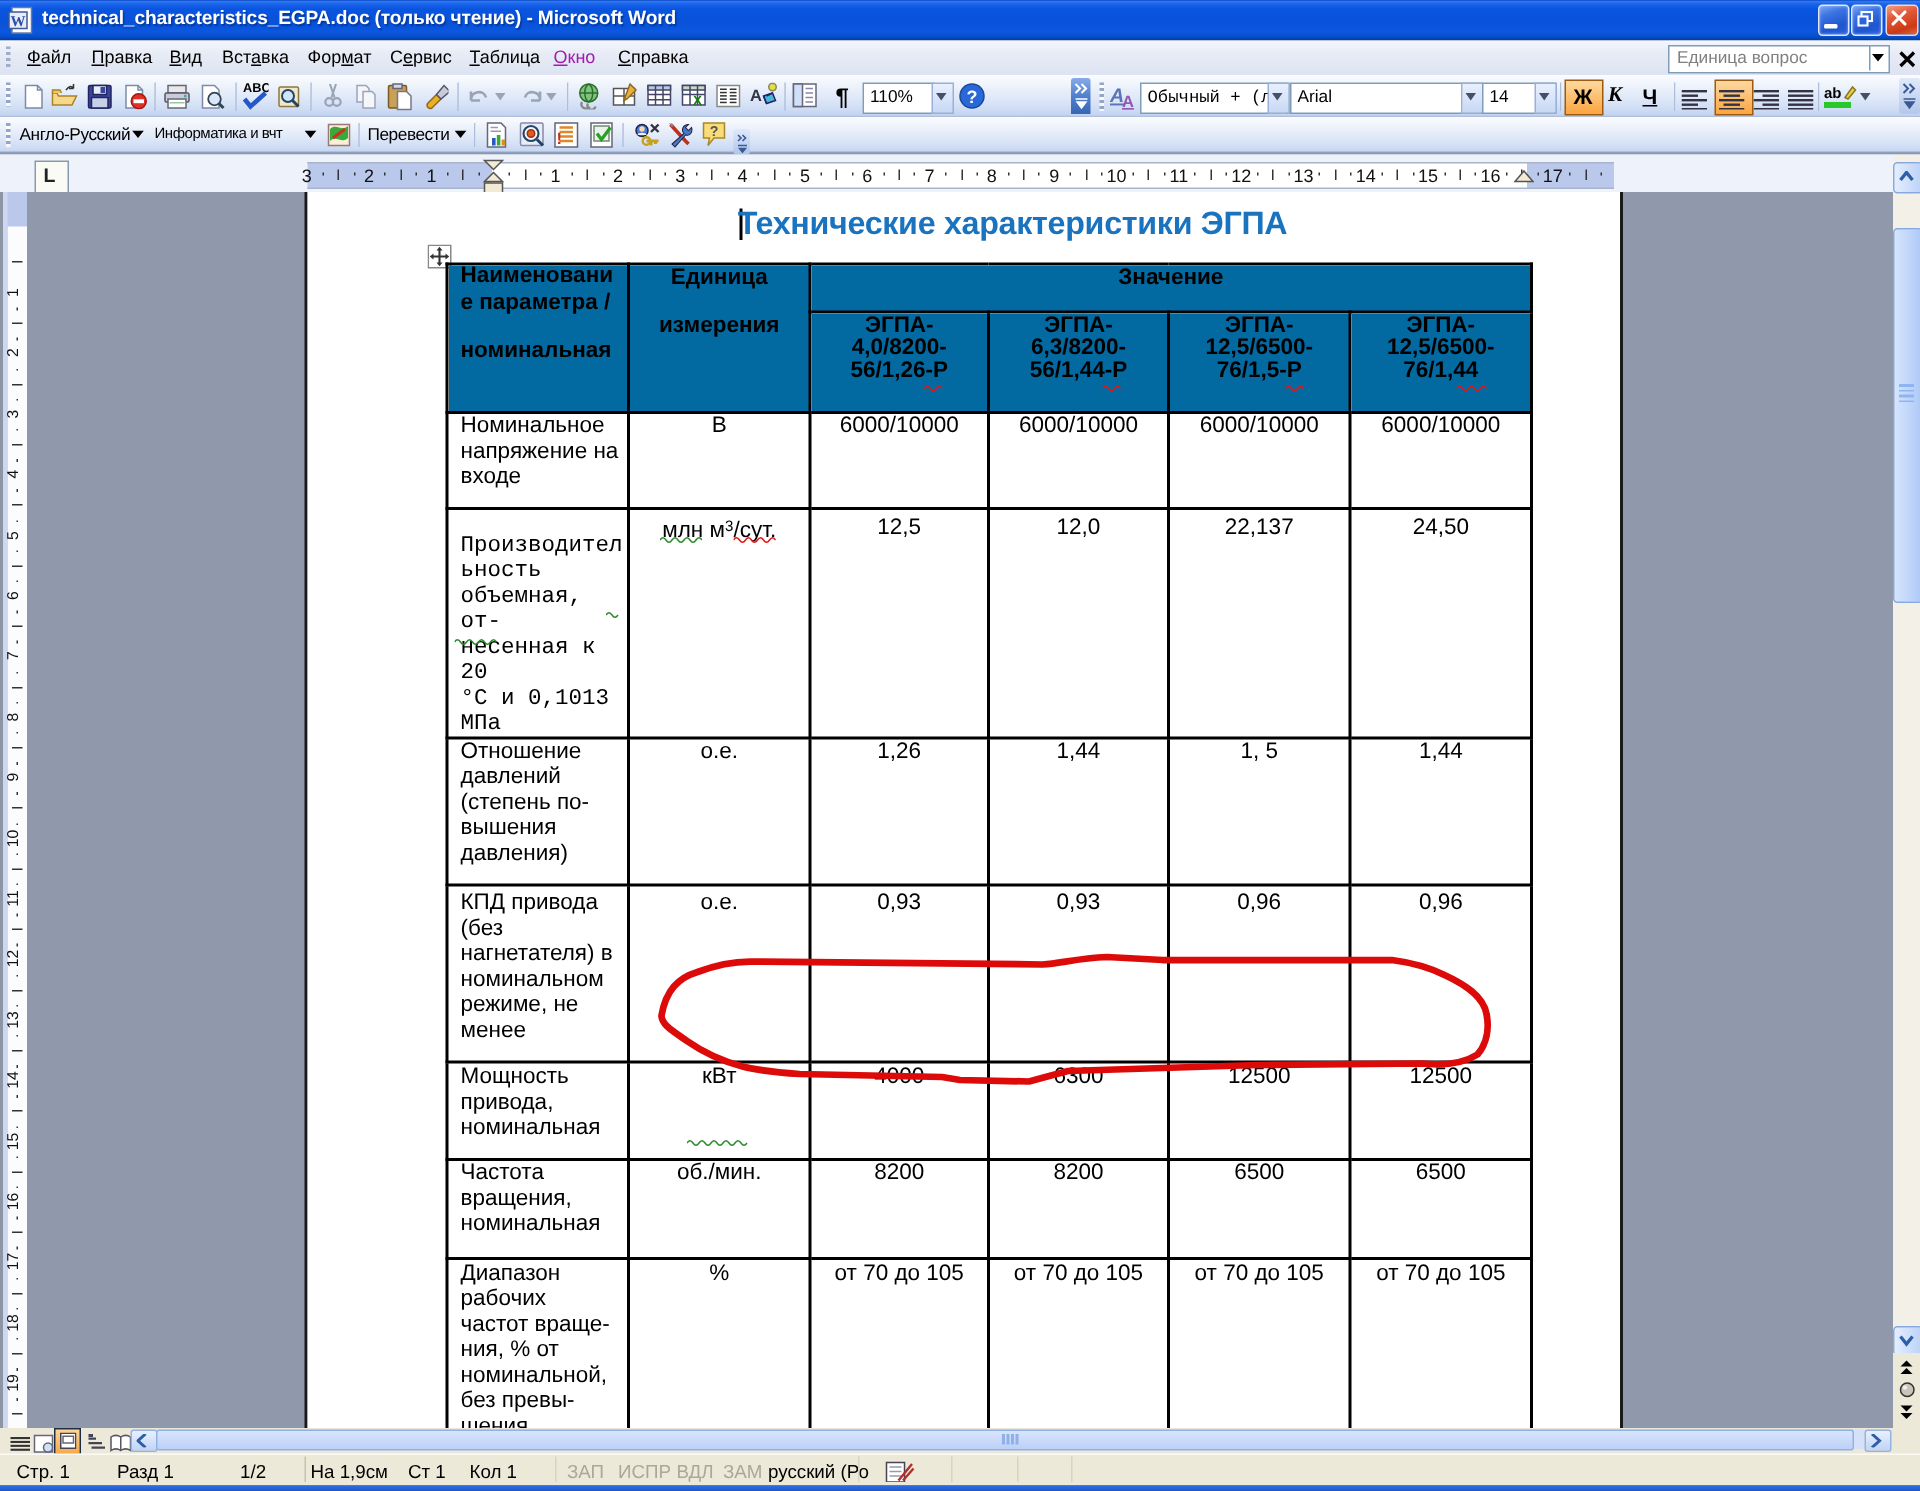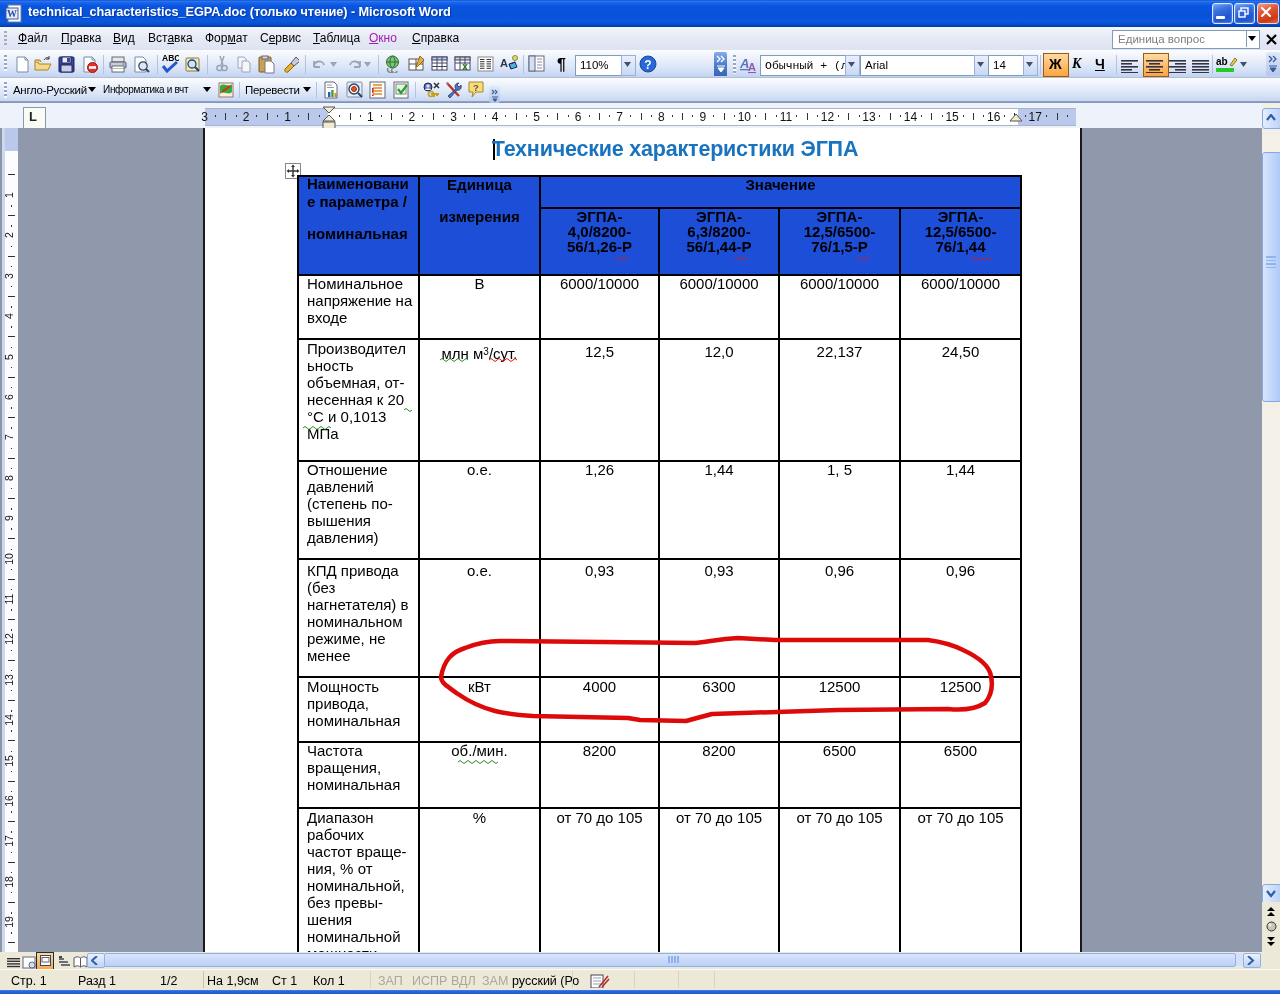--- a/index.html
+++ b/index.html
@@ -523,21 +523,21 @@
 <div style="position:absolute;left:330px;top:137px;width:690px;height:24px;text-align:center;font-size:21.5px;font-weight:bold;color:#1a73be;letter-spacing:-0.2px;">Технические характеристики ЭГПА</div>
 <svg class="ab" style="left:285px;top:163px" width="17" height="17" viewBox="0 0 17 17">
         <rect x="0.5" y="0.5" width="15" height="15" fill="#fff" stroke="#888"></rect>
         <path d="M8 3 L8 13 M3 8 L13 8" stroke="#333" stroke-width="1.4"></path>
         <path d="M8 1.5 L6 4 L10 4 Z M8 14.5 L6 12 L10 12 Z M1.5 8 L4 6 L4 10 Z M14.5 8 L12 6 L12 10 Z" fill="#333"></path>
       </svg>
 
 <style>
 table.w {border-collapse:collapse;table-layout:fixed;}
 table.w td {border:2px solid #000;padding:0;vertical-align:top;font-size:15px;line-height:17px;color:#000;overflow:hidden;}
-td.hd {background:#1d4ed8;font-weight:bold;}
+td.hd {background:#0369a1;font-weight:bold;}
 td.c {text-align:center;}
 td.L {text-align:left;}
 </style>
 <table class="w" style="position:absolute;left:297px;top:174.5px;width:724px;">
 <colgroup>
           <col style="width:121px">
           <col style="width:121px">
           <col style="width:119px">
           <col style="width:120px">
           <col style="width:121px">
@@ -586,21 +586,21 @@
             </td>
  <td class="c">
               <div style="margin-top:-1px;">6000/10000</div>
             </td>
  <td class="c">
               <div style="margin-top:-1px;">6000/10000</div>
             </td>
 </tr>
 <tr style="height:122px">
  <td class="L">
-              <div style="margin:0 0 0 8px;">Производител<br>ьность<br>объемная, от-<br>несенная к 20<br>°С и 0,1013<br>МПа</div>
+              <div style="margin:15px 0 0 8px;font-family:Liberation Mono, monospace;">Производител<br>ьность<br>объемная, от-<br>несенная к 20<br>°С и 0,1013<br>МПа</div>
             </td>
  <td class="c">
               <div style="margin-top:3.5px;">млн м<span style="font-size:10px;vertical-align:4px;">3</span>/сут.</div>
             </td>
  <td class="c">
               <div style="margin-top:3.5px;">12,5</div>
             </td>
  <td class="c">
               <div style="margin-top:3.5px;">12,0</div>
             </td>

